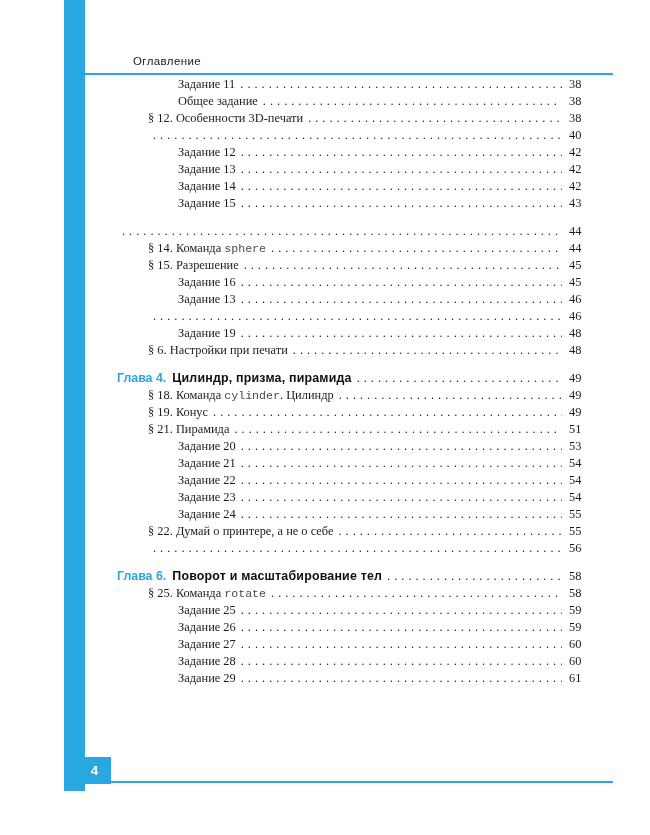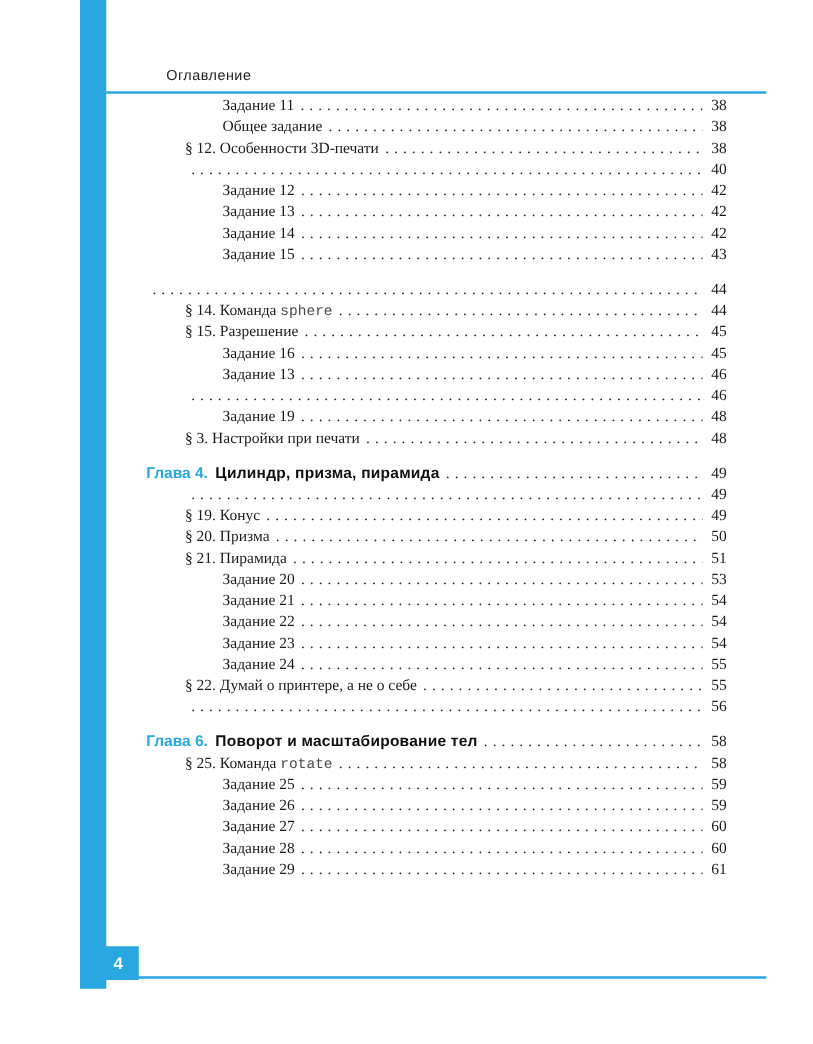--- a/index.html
+++ b/index.html
@@ -207,42 +207,38 @@
     <div class="toc-row level-section">
       <span class="toc-dots"></span>
       <span class="toc-page">46</span>
     </div>
     <div class="toc-row level-task">
       <span class="toc-label"><span class="part-plain">Задание 19</span></span>
       <span class="toc-dots"></span>
       <span class="toc-page">48</span>
     </div>
     <div class="toc-row level-section">
-      <span class="toc-label"><span class="part-plain">§ 3. Настройки при печати</span></span>
+      <span class="toc-label"><span class="part-plain">§ 6. Настройки при печати</span></span>
       <span class="toc-dots"></span>
       <span class="toc-page">48</span>
     </div>
     <div class="toc-row level-chapter">
       <span class="toc-label"><span class="part-chapnum">Глава 4.</span><span class="part-chaptitle">Цилиндр, призма, пирамида</span></span>
       <span class="toc-dots"></span>
       <span class="toc-page">49</span>
     </div>
     <div class="toc-row level-section">
+      <span class="toc-label"><span class="part-plain">§ 18. Команда </span><span class="part-code">cylinder</span><span class="part-plain">. Цилиндр</span></span>
       <span class="toc-dots"></span>
       <span class="toc-page">49</span>
     </div>
     <div class="toc-row level-section">
       <span class="toc-label"><span class="part-plain">§ 19. Конус</span></span>
       <span class="toc-dots"></span>
       <span class="toc-page">49</span>
-    </div>
-    <div class="toc-row level-section">
-      <span class="toc-label"><span class="part-plain">§ 20. Призма</span></span>
-      <span class="toc-dots"></span>
-      <span class="toc-page">50</span>
     </div>
     <div class="toc-row level-section">
       <span class="toc-label"><span class="part-plain">§ 21. Пирамида</span></span>
       <span class="toc-dots"></span>
       <span class="toc-page">51</span>
     </div>
     <div class="toc-row level-task">
       <span class="toc-label"><span class="part-plain">Задание 20</span></span>
       <span class="toc-dots"></span>
       <span class="toc-page">53</span>

